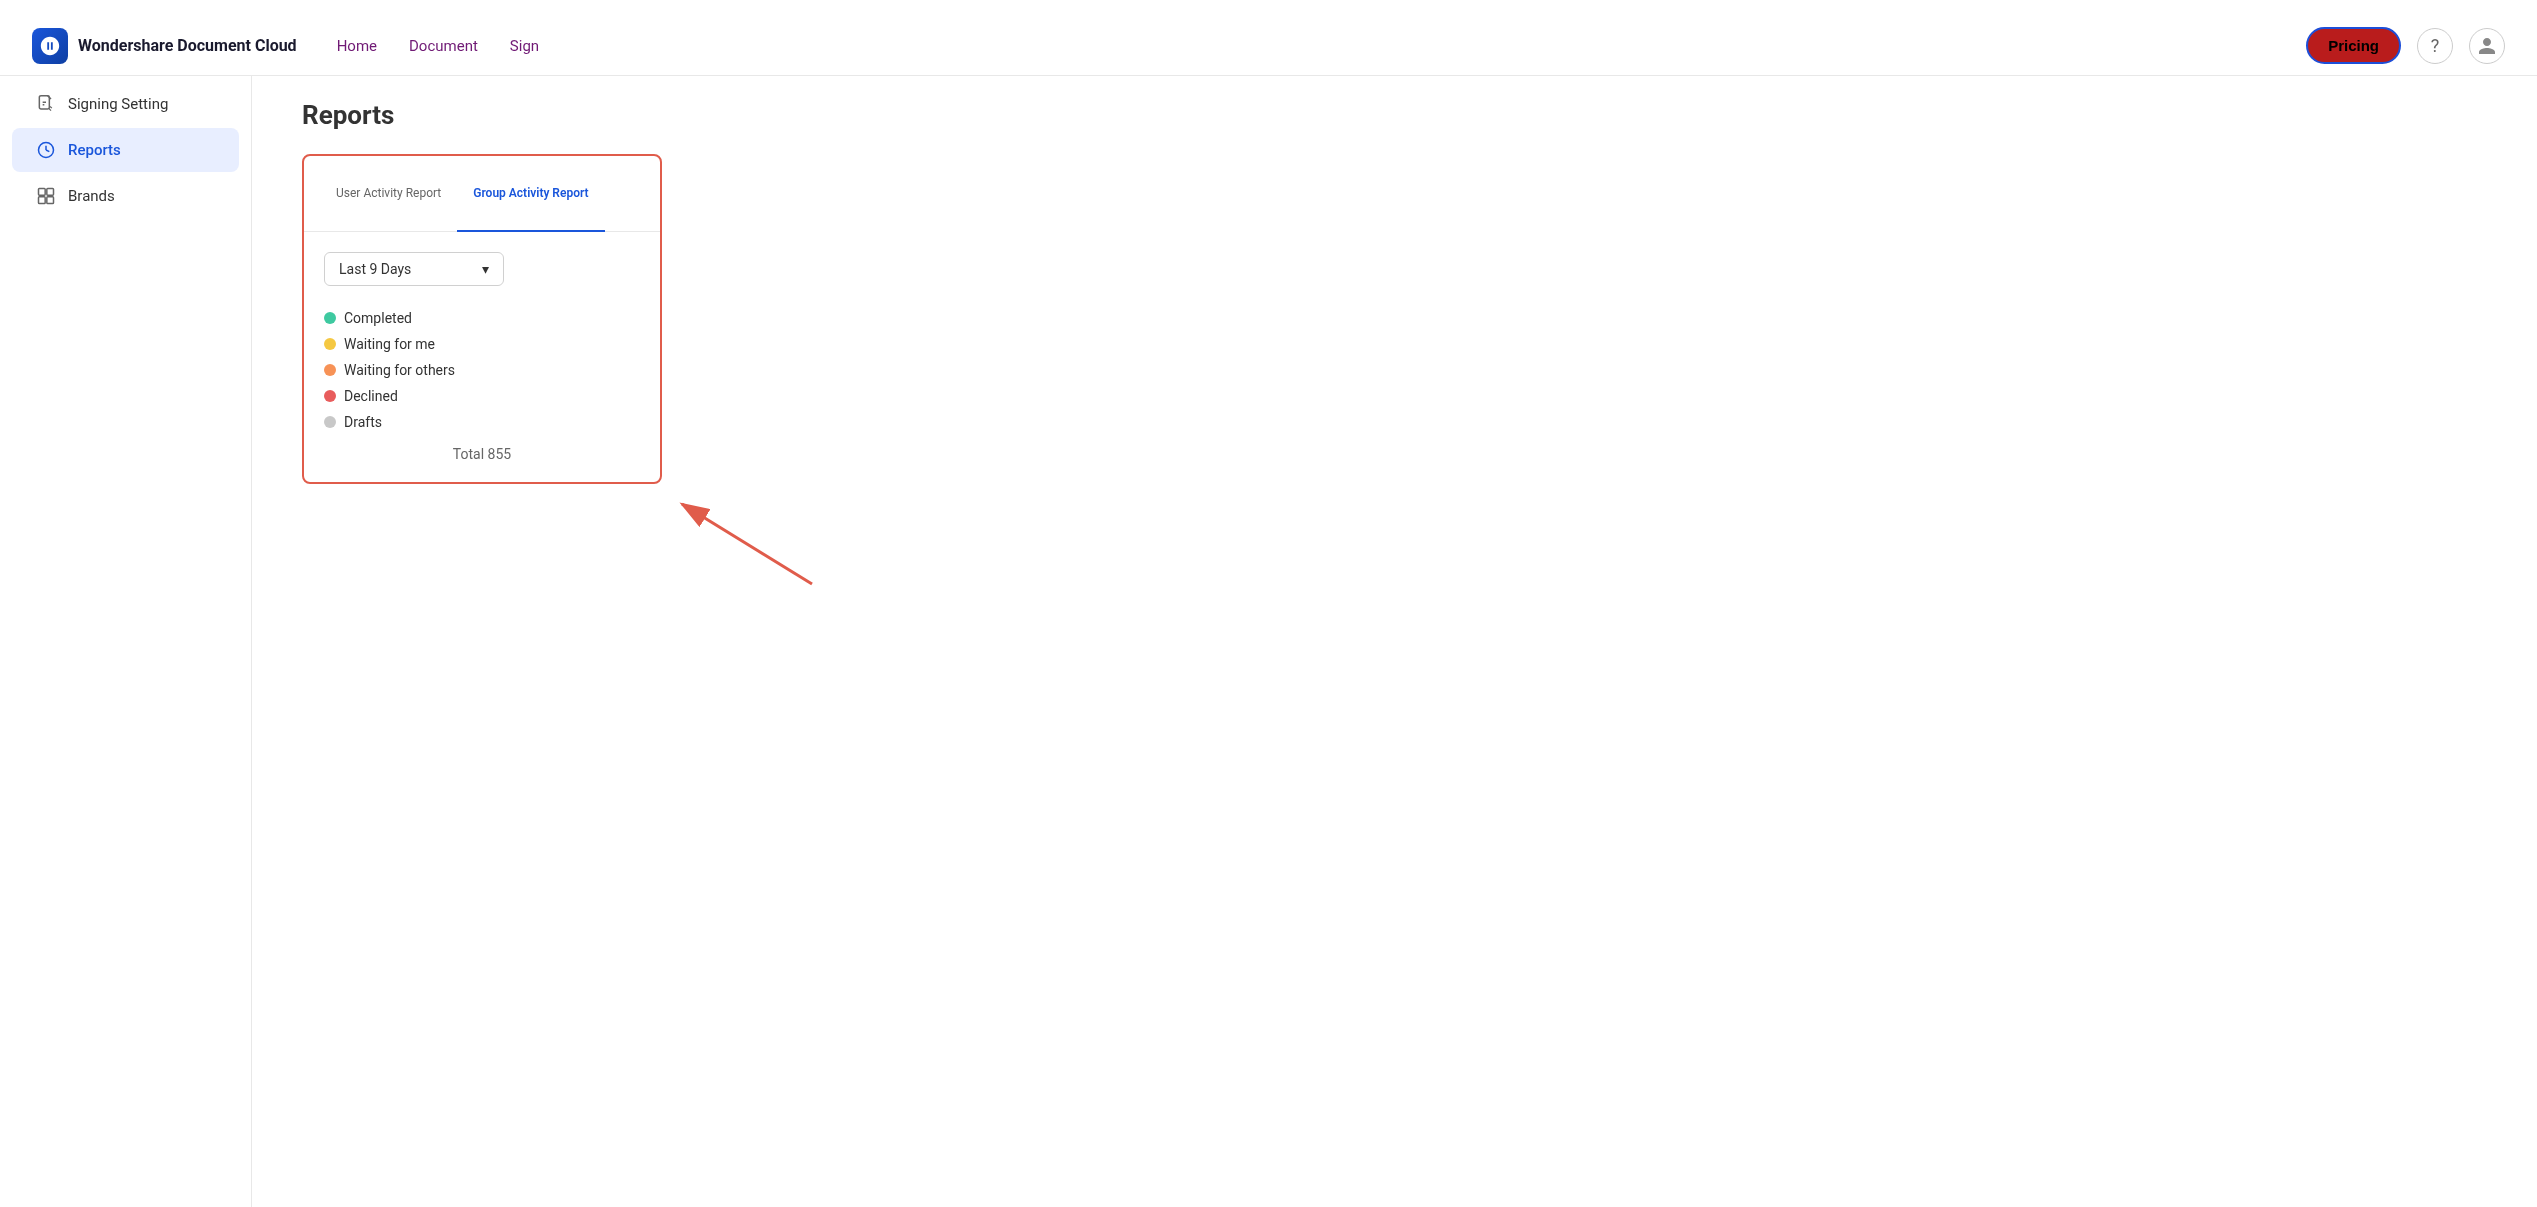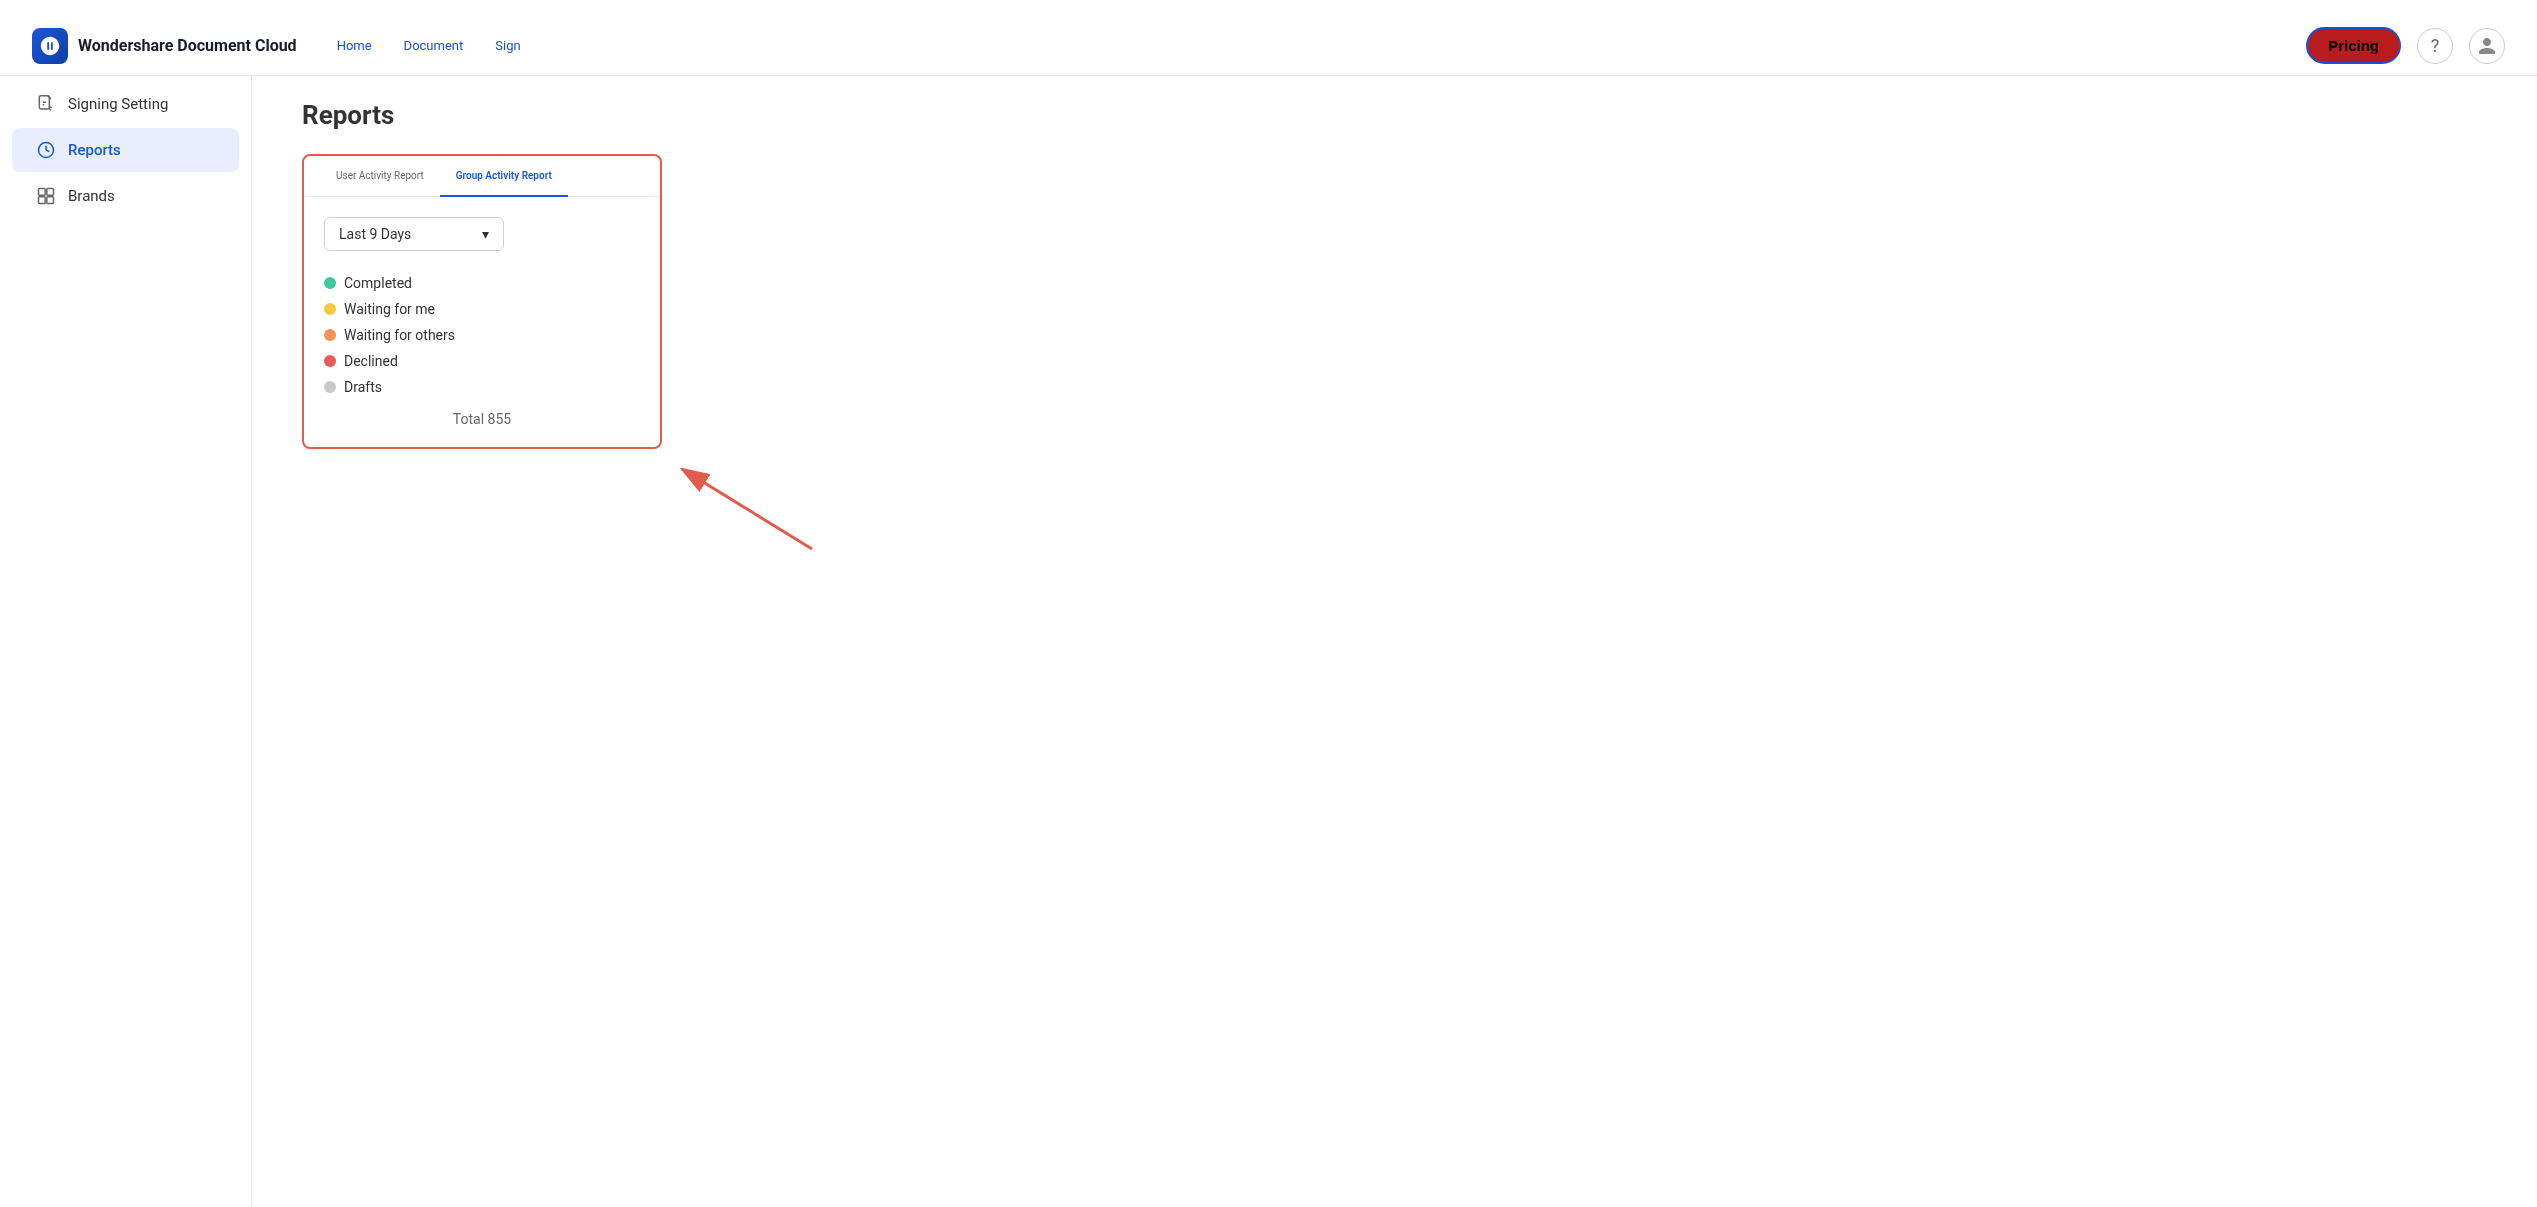--- a/index.html
+++ b/index.html
@@ -13,21 +13,21 @@
     }
     .header-left { display: flex; align-items: center; gap: 40px; }
     .logo { display: flex; align-items: center; gap: 10px; }
     .logo-icon {
       width: 36px; height: 36px; background: linear-gradient(135deg, #1a56db, #0e3fa3);
       border-radius: 8px; display: flex; align-items: center; justify-content: center;
     }
     .logo-icon svg { width: 22px; height: 22px; fill: white; }
     .logo-text { font-weight: 700; font-size: 16px; color: #1a1a2e; }
     .nav { display: flex; gap: 32px; }
-    .nav-item { font-size: 13px; color: #1d4ed8; cursor: pointer; text-decoration: none; text-align: center; }
+    .nav-item { font-size: 15px; color: #701a75; cursor: pointer; text-decoration: none; text-align: center; }
     .header-right { display: flex; align-items: center; gap: 16px; }
     .pricing-btn {
       border: 2px solid #1d4ed8; border-radius: 20px; padding: 8px 20px;
       font-size: 15px; font-weight: 600; cursor: pointer; background: #b91c1c;
     }
     .icon-btn {
       width: 36px; height: 36px; border-radius: 50%; border: 1px solid #ccc;
       display: flex; align-items: center; justify-content: center; cursor: pointer;
       background: #fff; font-size: 18px; color: #666;
     }
@@ -54,21 +54,21 @@
 
     
     .report-card {
       border: 2px solid #e05c4b; border-radius: 8px;
       width: 360px; overflow: hidden;
     }
     .tabs {
       display: flex; border-bottom: 1px solid #e8e8e8; padding: 0 16px;
     }
     .tab {
-      padding: 14px 16px; font-size: 10px; cursor: pointer; color: #666;
+      padding: 30px 16px; font-size: 12px; cursor: pointer; color: #666;
       border-bottom: 2px solid transparent; margin-bottom: -1px;
     }
     .tab.active { color: #1a56db; border-bottom-color: #1a56db; font-weight: 600; text-align: center; }
 
     .card-body { padding: 20px; }
 
     
     .dropdown-select {
       display: flex; align-items: center; justify-content: space-between;
       border: 1px solid #d0d0d0; border-radius: 6px; padding: 8px 14px;

